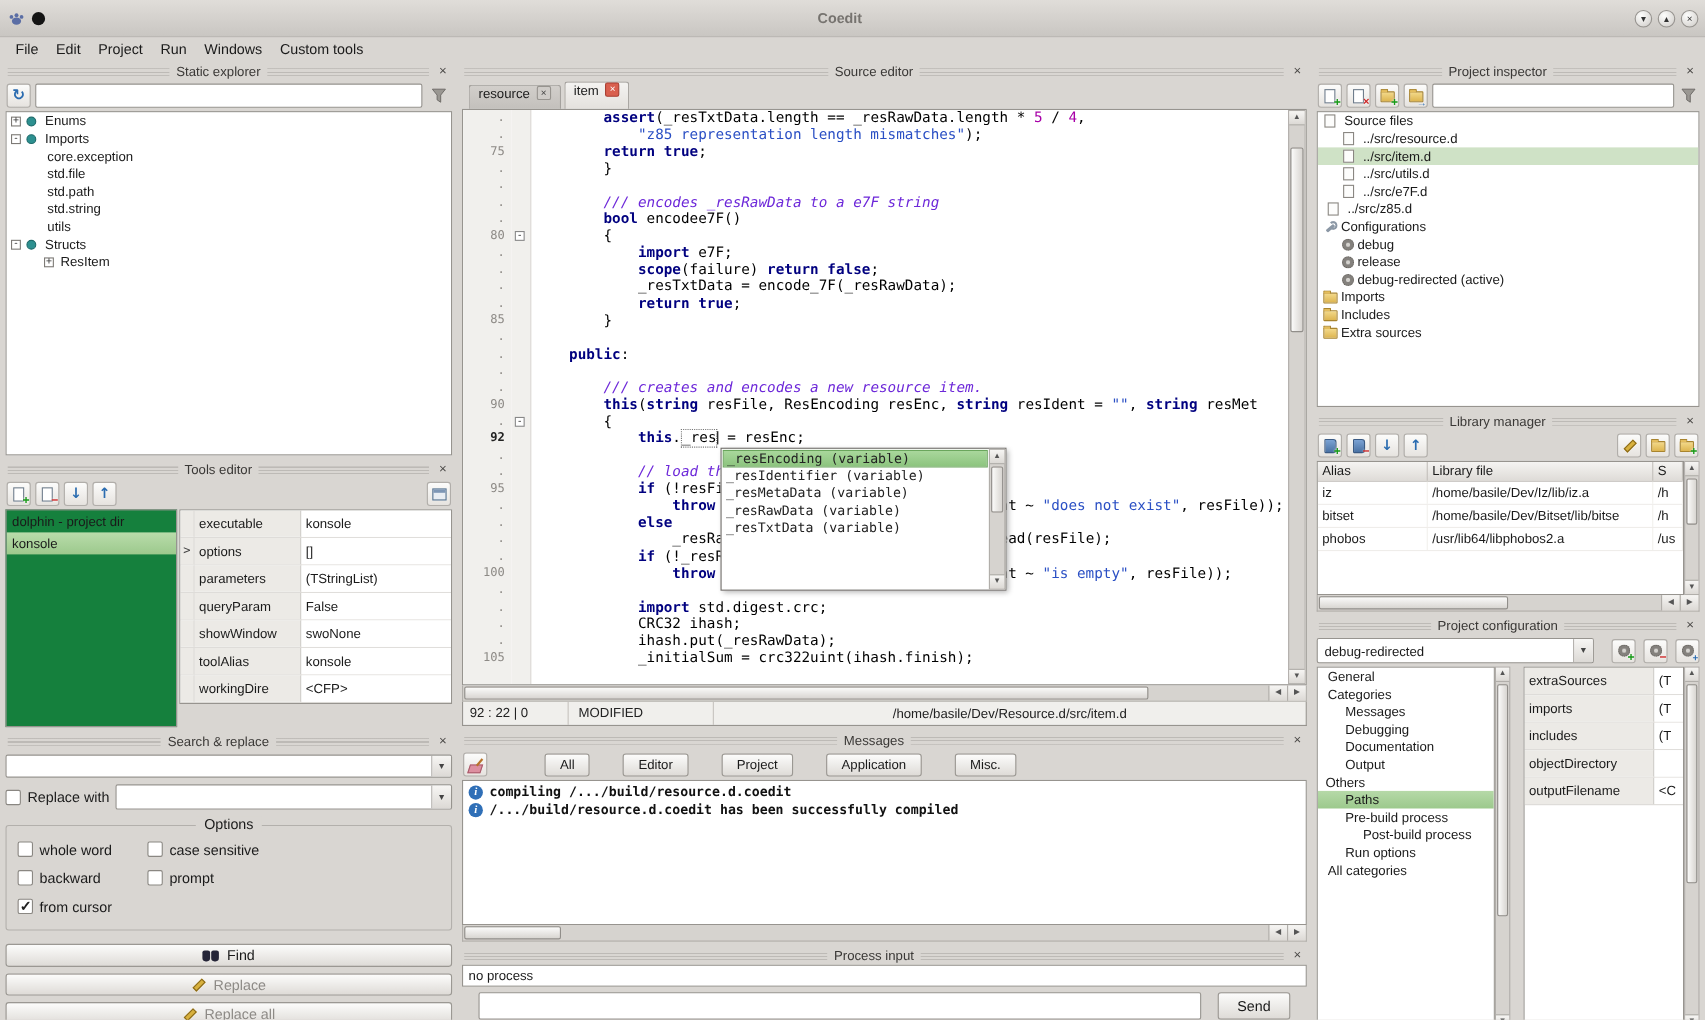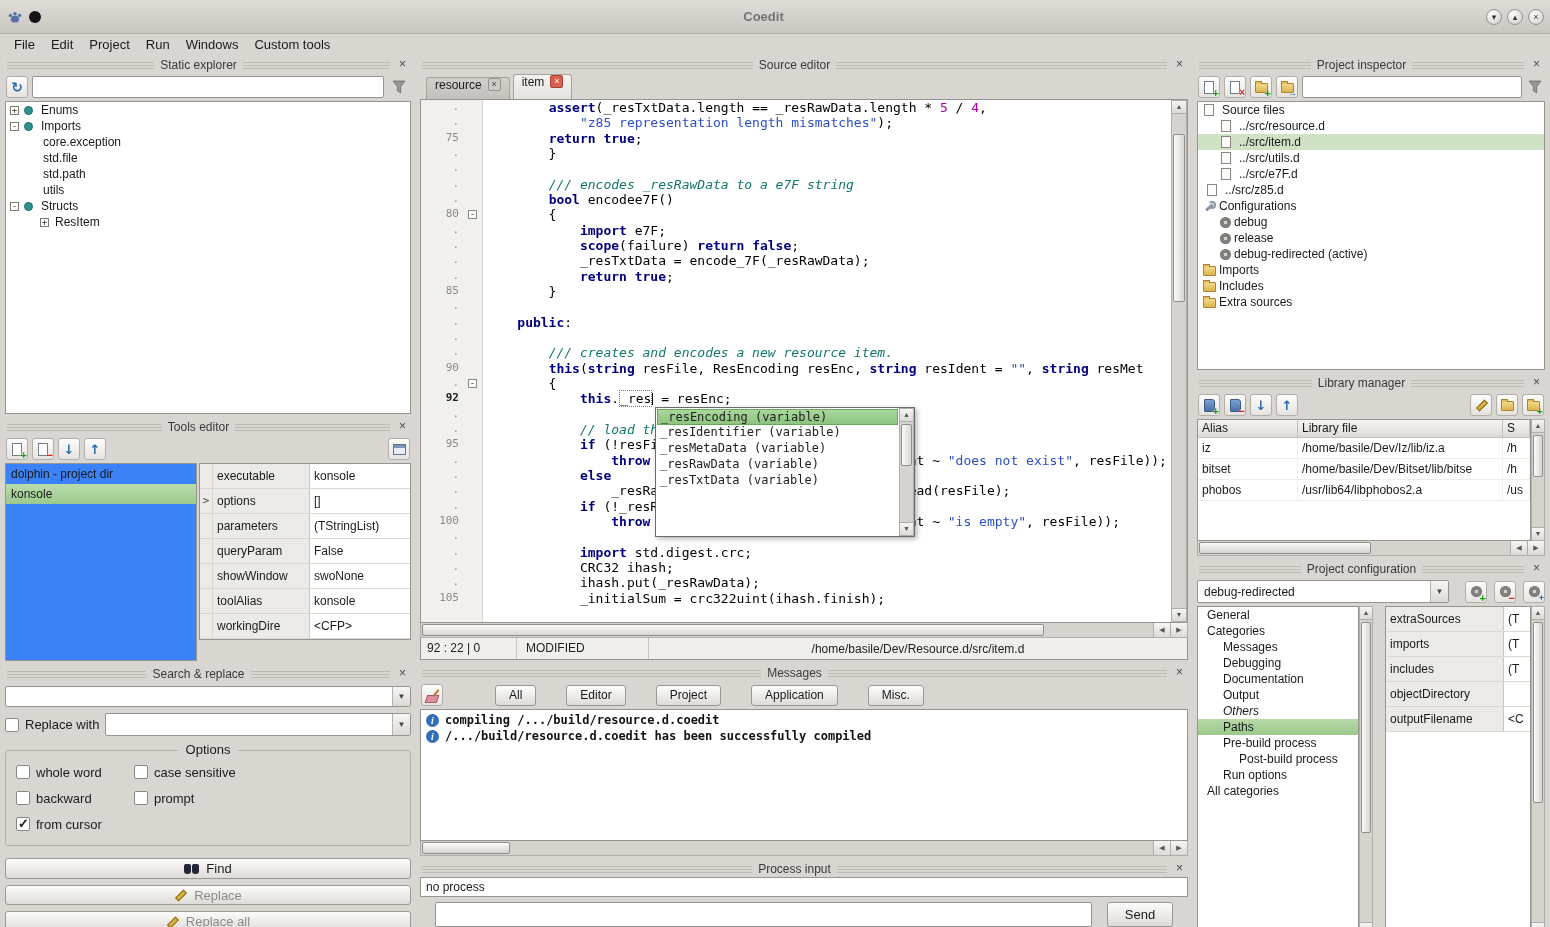--- a/index.html
+++ b/index.html
@@ -70,21 +70,21 @@
   
   .treebox{flex:1;background:#fff;border:1px solid #97948f;overflow:hidden;min-height:0;}
   .trow{height:16px;display:flex;align-items:center;font-size:12px;white-space:nowrap;overflow:hidden;}
   .trow .tlabel{padding:0 3px;}
   .expander{width:9px;height:9px;border:1px solid #7d7a76;background:#fff;font:9px/7px "DejaVu Sans Mono",monospace;text-align:center;color:#333;margin-right:3px;flex:none;}
   #static-tree .selected,#config-categories .selected{background:linear-gradient(#b6d9a8,#9cc98c);}
   #inspector-tree .selected{background:#cfe2c6;}
 
   
   .te-body{flex:1;display:flex;min-height:0;gap:2px;}
-  .te-list{width:192px;background:#3b82f6;border:1px solid #97948f;flex:none;overflow:hidden;}
+  .te-list{width:156px;background:#15803d;border:1px solid #97948f;flex:none;overflow:hidden;}
   .lrow{height:20px;line-height:20px;padding:0 5px;font-size:12px;white-space:nowrap;overflow:hidden;}
   .lrow.selected{background:linear-gradient(#b9dcab,#9cc98c);}
   .te-grid,.pc-grid{background:#fff;border:1px solid #97948f;}
   .te-grid{flex:1;align-self:flex-start;overflow:hidden;}
   .grow2{display:flex;height:25px;border-bottom:1px solid #dad7d3;font-size:12px;}
   .gmark{width:13px;background:#eceae6;border-right:1px solid #dad7d3;text-align:center;color:#444;font:11px/24px "DejaVu Sans Mono",monospace;flex:none;}
   .gname{background:#eceae6;border-right:1px solid #c9c6c2;padding:0 4px;line-height:24px;white-space:nowrap;overflow:hidden;flex:none;}
   .te-grid .gname{width:97px;}
   .pc-grid .gname{width:118px;}
   .gval{flex:1;padding:0 4px;line-height:24px;background:#fff;white-space:nowrap;overflow:hidden;min-width:0;}
@@ -114,21 +114,21 @@
   .codearea::before{content:"";position:absolute;left:0;top:0;bottom:0;width:44px;background:#f1f0ed;}
   .codearea::after{content:"";position:absolute;left:44px;top:0;bottom:0;width:17px;background:#f1f0ed;border-right:1px solid #dcdad6;}
   #code-lines{position:relative;z-index:1;}
   .cline{display:flex;height:15.33px;line-height:15.33px;font:13px "DejaVu Sans Mono",monospace;white-space:pre;}
   .gut{width:44px;color:#8d8a86;text-align:right;padding-right:6px;font-size:11px;flex:none;}
   .gut.cur{color:#222;font-weight:bold;}
   .fold{width:18px;position:relative;flex:none;}
   .foldbox{position:absolute;left:3px;top:3px;width:9px;height:9px;border:1px solid #888;background:#fff;font:9px/7px "DejaVu Sans Mono",monospace;text-align:center;color:#333;}
   .ctext{padding-left:3px;min-width:0;}
   .tok-k{color:#00007f;font-weight:bold;}
-  .tok-c{color:#0f766e;font-style:italic;}
+  .tok-c{color:#6d28d9;font-style:italic;}
   .tok-s{color:#2a4fc4;}
   .tok-n{color:#a800a8;}
   .tok-p{color:#000;}
   .tok-b{color:#000;border:1px dotted #777;}
   .caret{display:inline-block;width:1px;height:12px;background:#000;vertical-align:-2px;}
   .cpopup{position:absolute;left:234px;top:307px;width:260px;height:130px;background:#fff;border:1px solid #6f6c68;box-shadow:2px 2px 5px rgba(0,0,0,.3);display:flex;z-index:5;}
   .citems{flex:1;overflow:hidden;padding:1px;}
   .citem{height:16px;line-height:15px;font:12px "DejaVu Sans Mono",monospace;padding:0 3px;white-space:nowrap;color:#222;}
   .citem.selected{background:linear-gradient(#a9d79c,#8cc47e);border:1px solid #6aa65c;}
   .estatus{height:22px;background:#f0efec;border:1px solid #97948f;border-top:none;display:flex;align-items:center;font-size:12px;color:#222;flex:none;}
@@ -245,20 +245,23 @@
               <span class="tlabel">Imports</span>
             </div>
             <div class="trow" style="padding-left: 34px;">
               <span class="tlabel">core.exception</span>
             </div>
             <div class="trow" style="padding-left: 34px;">
               <span class="tlabel">std.file</span>
             </div>
             <div class="trow" style="padding-left: 34px;">
               <span class="tlabel">std.path</span>
+            </div>
+            <div class="trow" style="padding-left: 34px;">
+              <span class="tlabel">std.string</span>
             </div>
             <div class="trow" style="padding-left: 34px;">
               <span class="tlabel">utils</span>
             </div>
             <div class="trow" style="padding-left: 4px;">
               <span class="expander">-</span>
               <span class="ic-dot"></span>
               <span class="tlabel">Structs</span>
             </div>
             <div class="trow" style="padding-left: 34px;">
@@ -758,21 +761,21 @@
               </div>
               <div class="trow" style="padding-left: 22px;">
                 <span class="tlabel">Debugging</span>
               </div>
               <div class="trow" style="padding-left: 22px;">
                 <span class="tlabel">Documentation</span>
               </div>
               <div class="trow" style="padding-left: 22px;">
                 <span class="tlabel">Output</span>
               </div>
-              <div class="trow" style="padding-left: 22px; font-style: italic;">
+              <div class="trow" style="padding-left: 4px;">
                 <span class="tlabel">Others</span>
               </div>
               <div class="trow selected" style="padding-left: 22px;">
                 <span class="tlabel">Paths</span>
               </div>
               <div class="trow" style="padding-left: 22px;">
                 <span class="tlabel">Pre-build process</span>
               </div>
               <div class="trow" style="padding-left: 22px; margin-left: 16px;">
                 <span class="tlabel">Post-build process</span>

